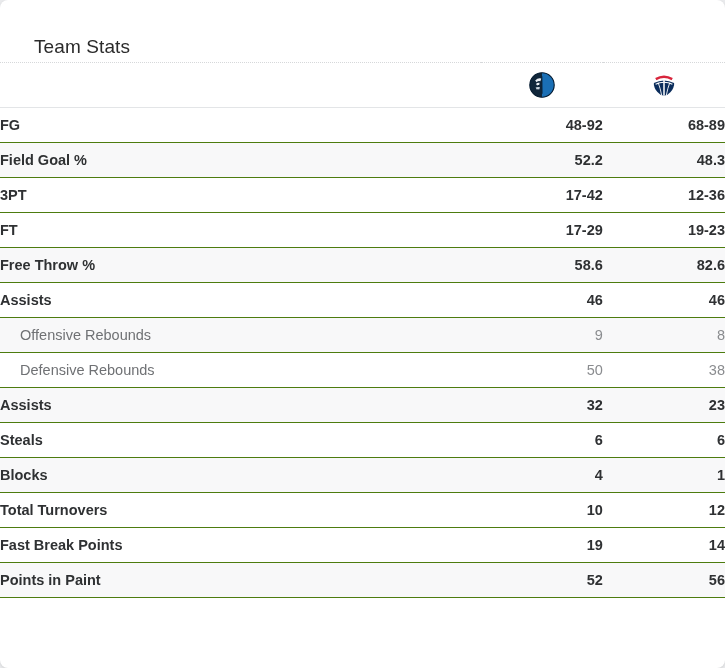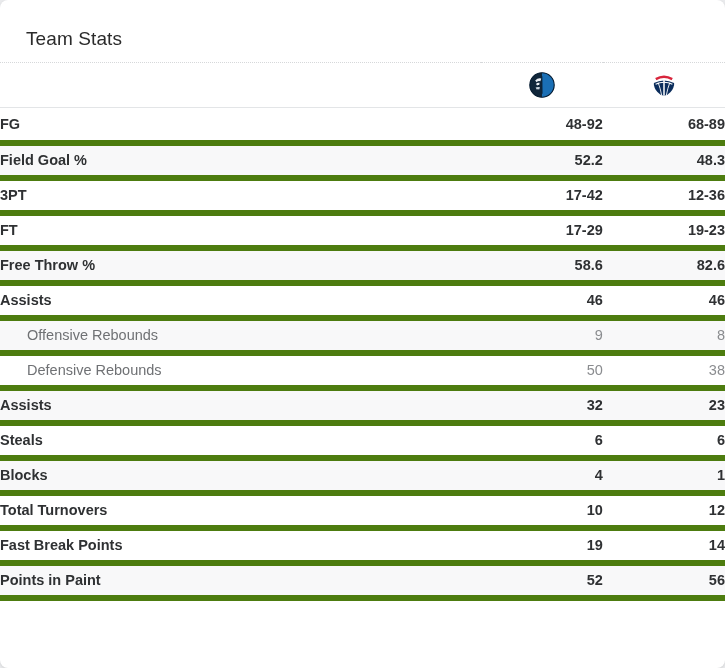--- a/index.html
+++ b/index.html
@@ -26,21 +26,21 @@
     box-shadow: 0 1px 3px rgba(0,0,0,0.10);
     overflow: hidden;
   }
 
   .card-title {
     font-size: 19px;
     font-weight: 400;
     color: #2b2b2b;
     letter-spacing: 0.1px;
     padding: 0;
-    margin: 4px;
+    margin: 12px;
     position: absolute;
     left: 22px;
     top: 23px;
     line-height: 24px;
   }
 
   .stats-table {
     position: absolute;
     left: 0;
     top: 62px;
@@ -77,21 +77,21 @@
     line-height: 0;
   }
   .logo-wrap svg { display: block; }
 
   tbody tr.stat-row { height: 35px; }
   tbody tr.stat-row.stripe { background: #f8f8f9; }
   tbody tr.stat-row.plain  { background: #ffffff; }
 
   tbody tr.stat-row td {
     padding: 0;
-    border-bottom: 6px solid #4d7c0f;
+    border-bottom: 1px solid #4d7c0f;
     vertical-align: middle;
     height: 35px;
   }
 
   td.stat-name {
     font-size: 14.5px;
     font-weight: bold;
     color: #2f3133;
     padding-left: 22px;
     text-align: left;
@@ -102,21 +102,21 @@
     font-weight: bold;
     color: #2f3133;
     text-align: right;
     padding-right: 16px;
     white-space: nowrap;
   }
 
   tr.sub td.stat-name {
     font-weight: normal;
     color: #6f7174;
-    padding-left: 27px;
+    padding-left: 20px;
     font-size: 14.5px;
   }
   tr.sub td.stat-val {
     font-weight: normal;
     color: #8a8c8f;
   }
 </style>
 </head>
 <body>
 

